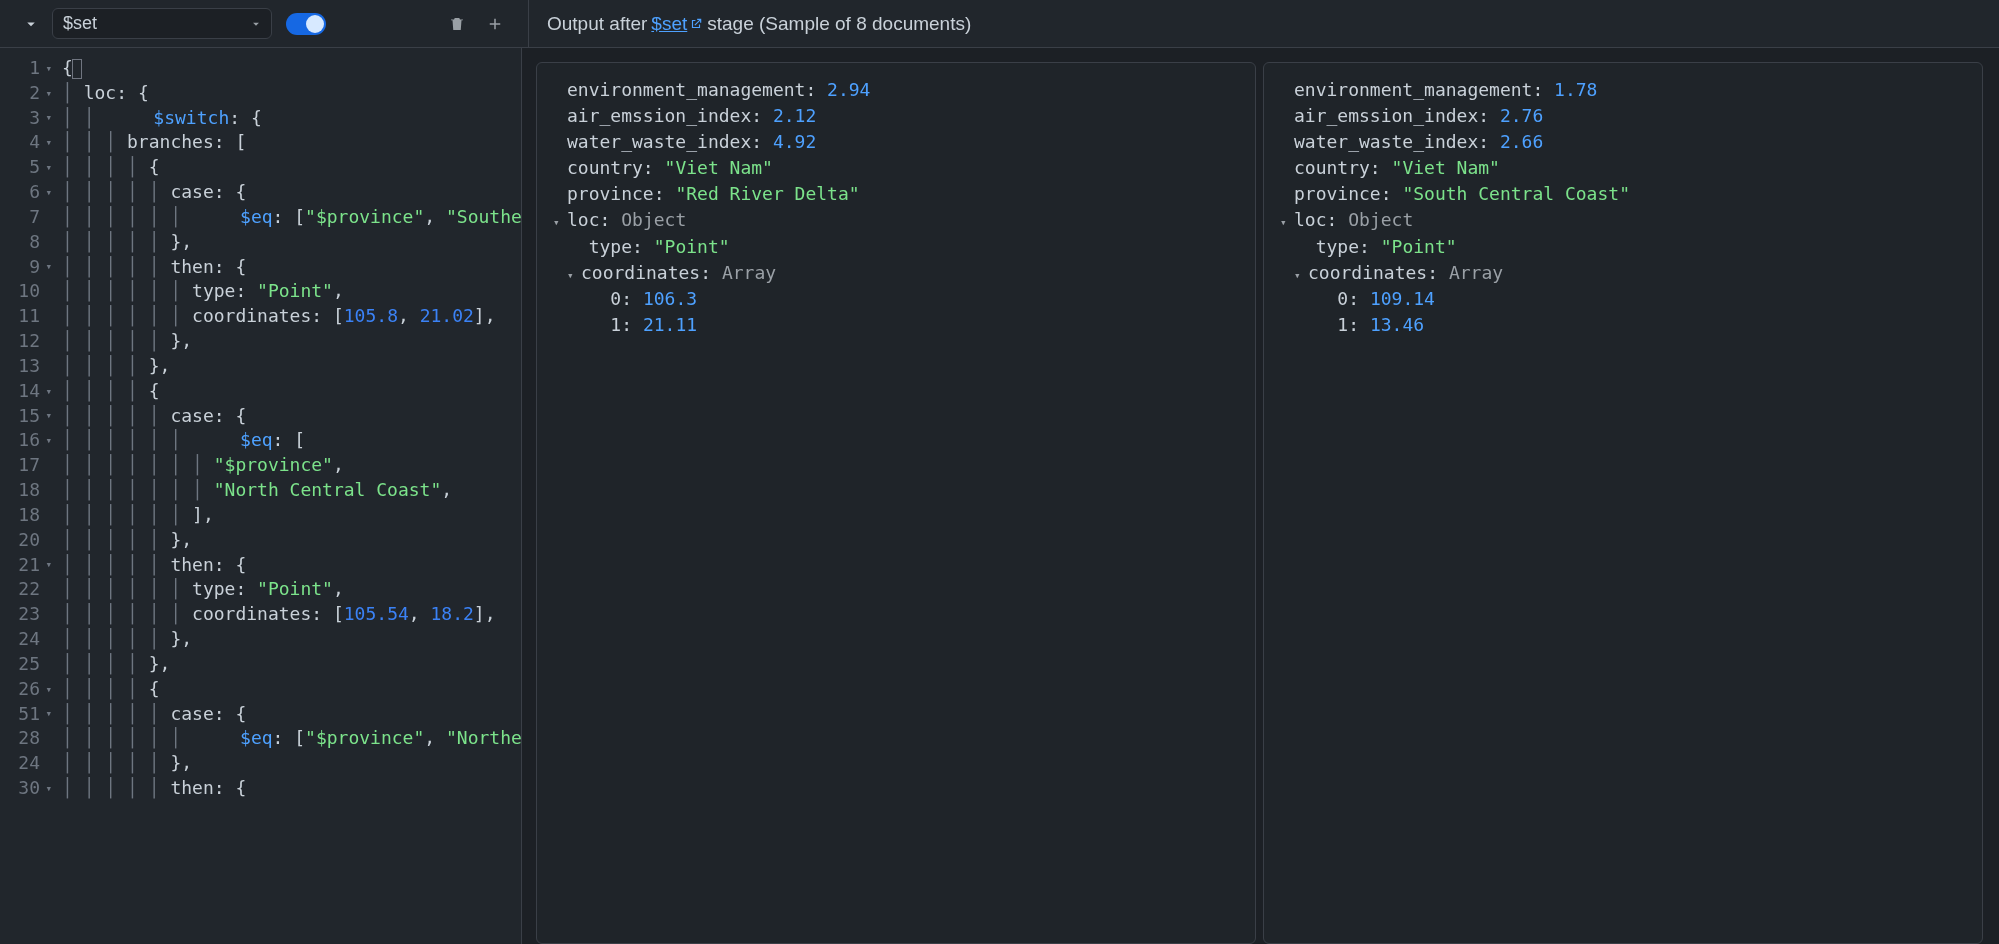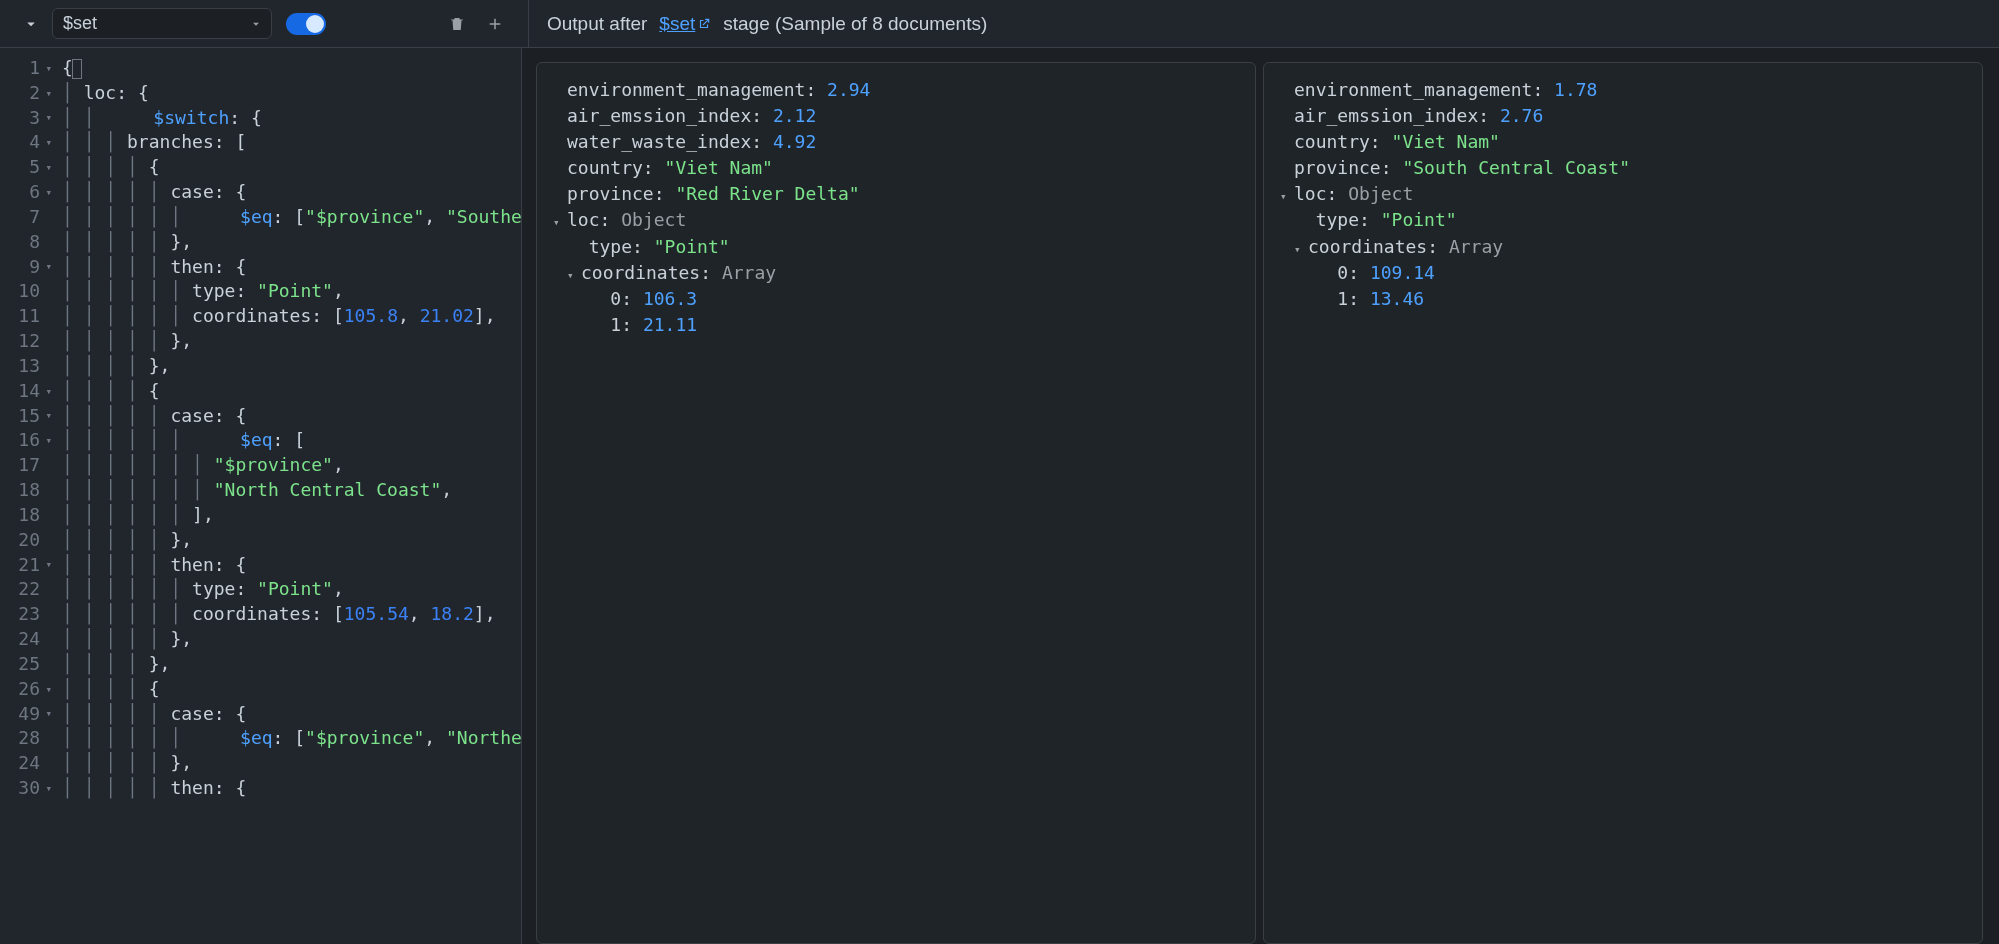--- a/index.html
+++ b/index.html
@@ -84,21 +84,21 @@
     width: 1px;
     align-self: stretch;
     background: #3a3f47;
     margin: -8px 10px;
   }
   .output-label {
     color: #c9d1d9;
     font-size: 19px;
     display: flex;
     align-items: center;
-    gap: 12px;
+    gap: 4px;
   }
   .output-label .link {
     color: #4ea1ff;
     display: inline-flex;
     align-items: center;
     gap: 2px;
   }
   .output-label .ext-icon { color: #4ea1ff; }
   .main {
     flex: 1;
@@ -345,21 +345,21 @@
           </div>
           <div class="ln">
             <span>25</span>
             <span class="fold"></span>
           </div>
           <div class="ln">
             <span>26</span>
             <span class="fold">▾</span>
           </div>
           <div class="ln">
-            <span>49</span>
+            <span>51</span>
             <span class="fold">▾</span>
           </div>
           <div class="ln">
             <span>28</span>
             <span class="fold"></span>
           </div>
           <div class="ln">
             <span>24</span>
             <span class="fold"></span>
           </div>
@@ -382,20 +382,21 @@
 <div class="row"><span class="caret">▾</span><span class="kdoc">loc</span><span class="kdoc">: </span><span class="vt">Object</span></div>
 <div class="row"><span class="caret"> </span>  <span class="kdoc">type</span><span class="kdoc">: </span><span class="vstr">"Point"</span></div>
 <div class="row"><span class="caret"> </span><span class="caret">▾</span><span class="kdoc">coordinates</span><span class="kdoc">: </span><span class="vt">Array</span></div>
 <div class="row"><span class="caret"> </span>    <span class="kdoc">0</span><span class="kdoc">: </span><span class="vnum">106.3</span></div>
 <div class="row"><span class="caret"> </span>    <span class="kdoc">1</span><span class="kdoc">: </span><span class="vnum">21.11</span></div>
       </div>
 
       <div class="doc-card">
 <div class="row"><span class="caret"> </span><span class="kdoc">environment_management</span><span class="kdoc">: </span><span class="vnum">1.78</span></div>
 <div class="row"><span class="caret"> </span><span class="kdoc">air_emssion_index</span><span class="kdoc">: </span><span class="vnum">2.76</span></div>
+<div class="row"><span class="caret"> </span><span class="kdoc">water_waste_index</span><span class="kdoc">: </span><span class="vnum">2.66</span></div>
 <div class="row"><span class="caret"> </span><span class="kdoc">country</span><span class="kdoc">: </span><span class="vstr">"Viet Nam"</span></div>
 <div class="row"><span class="caret"> </span><span class="kdoc">province</span><span class="kdoc">: </span><span class="vstr">"South Central Coast"</span></div>
 <div class="row"><span class="caret">▾</span><span class="kdoc">loc</span><span class="kdoc">: </span><span class="vt">Object</span></div>
 <div class="row"><span class="caret"> </span>  <span class="kdoc">type</span><span class="kdoc">: </span><span class="vstr">"Point"</span></div>
 <div class="row"><span class="caret"> </span><span class="caret">▾</span><span class="kdoc">coordinates</span><span class="kdoc">: </span><span class="vt">Array</span></div>
 <div class="row"><span class="caret"> </span>    <span class="kdoc">0</span><span class="kdoc">: </span><span class="vnum">109.14</span></div>
 <div class="row"><span class="caret"> </span>    <span class="kdoc">1</span><span class="kdoc">: </span><span class="vnum">13.46</span></div>
       </div>
 
     </div>

